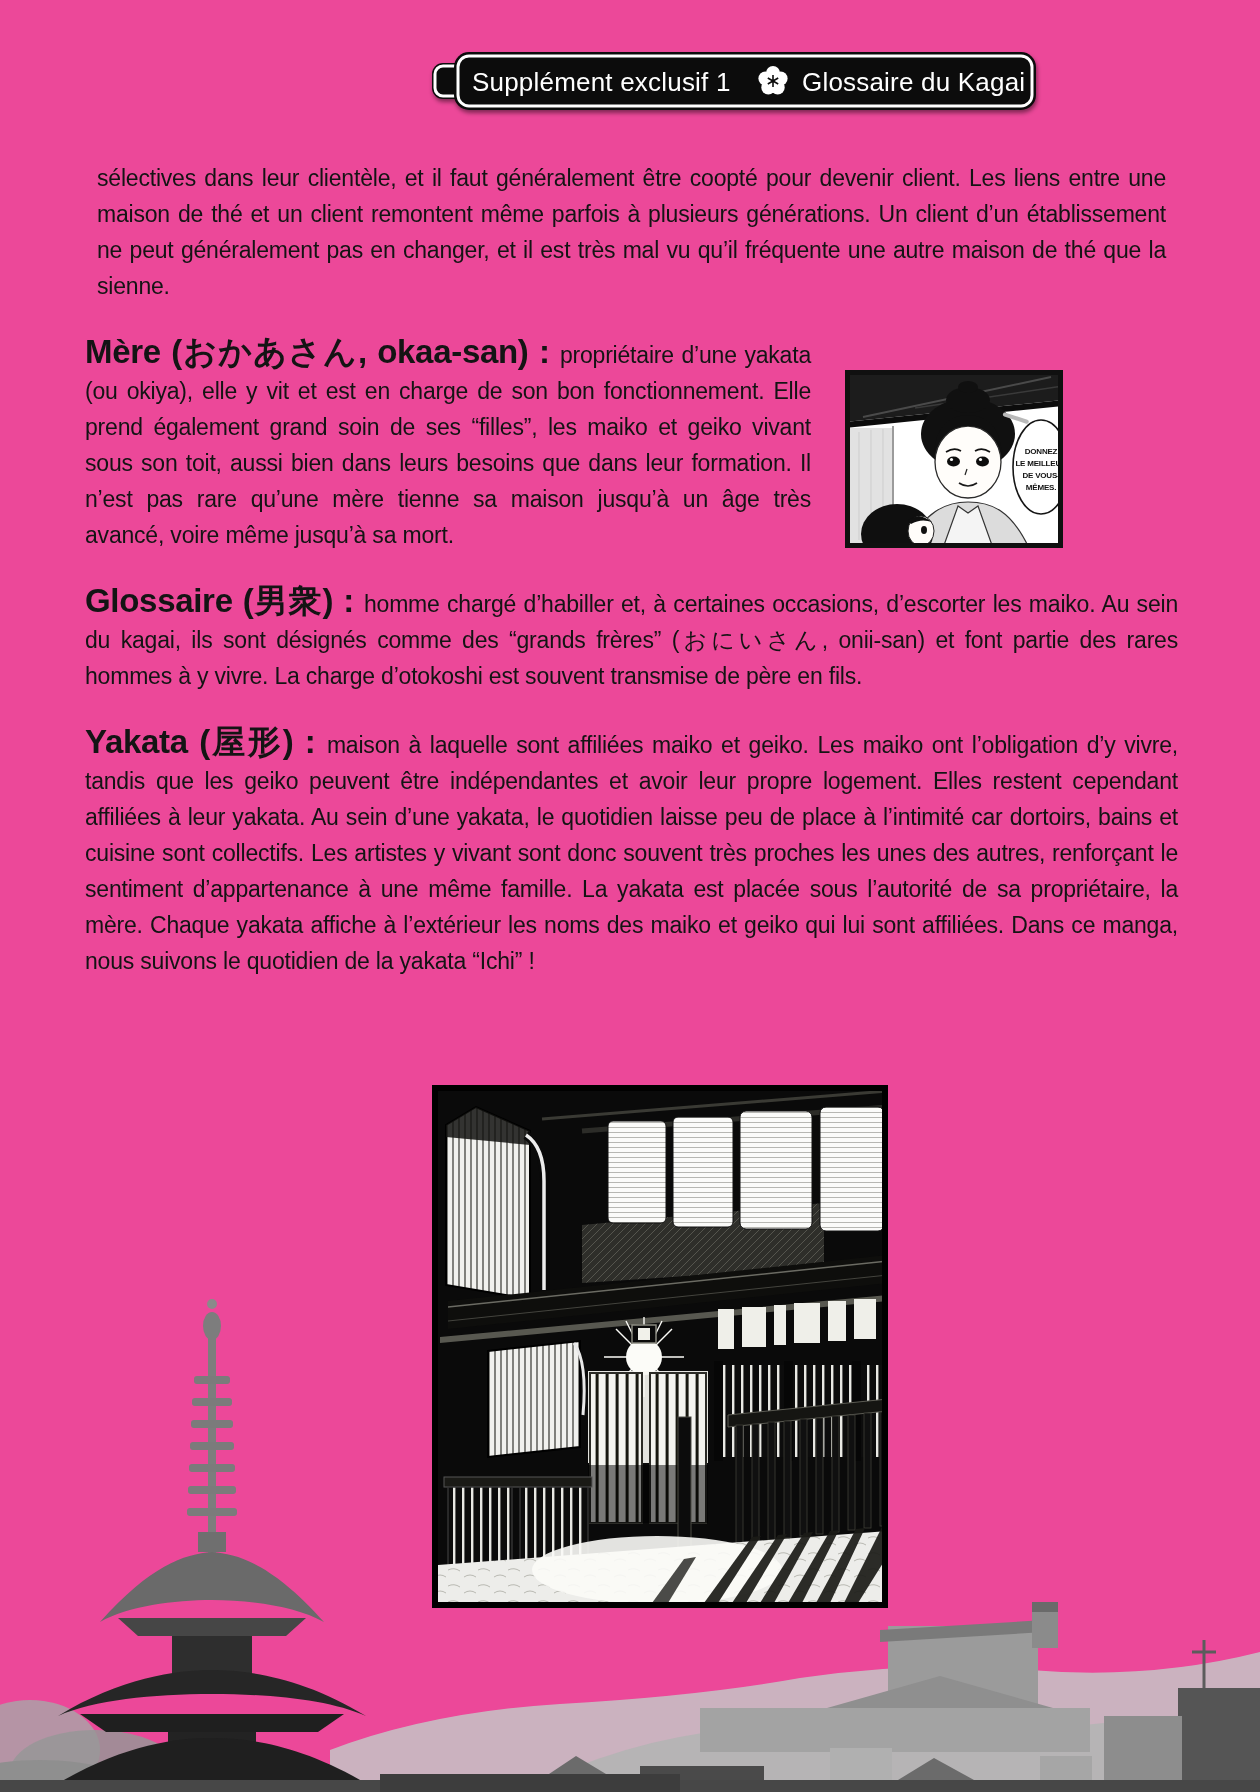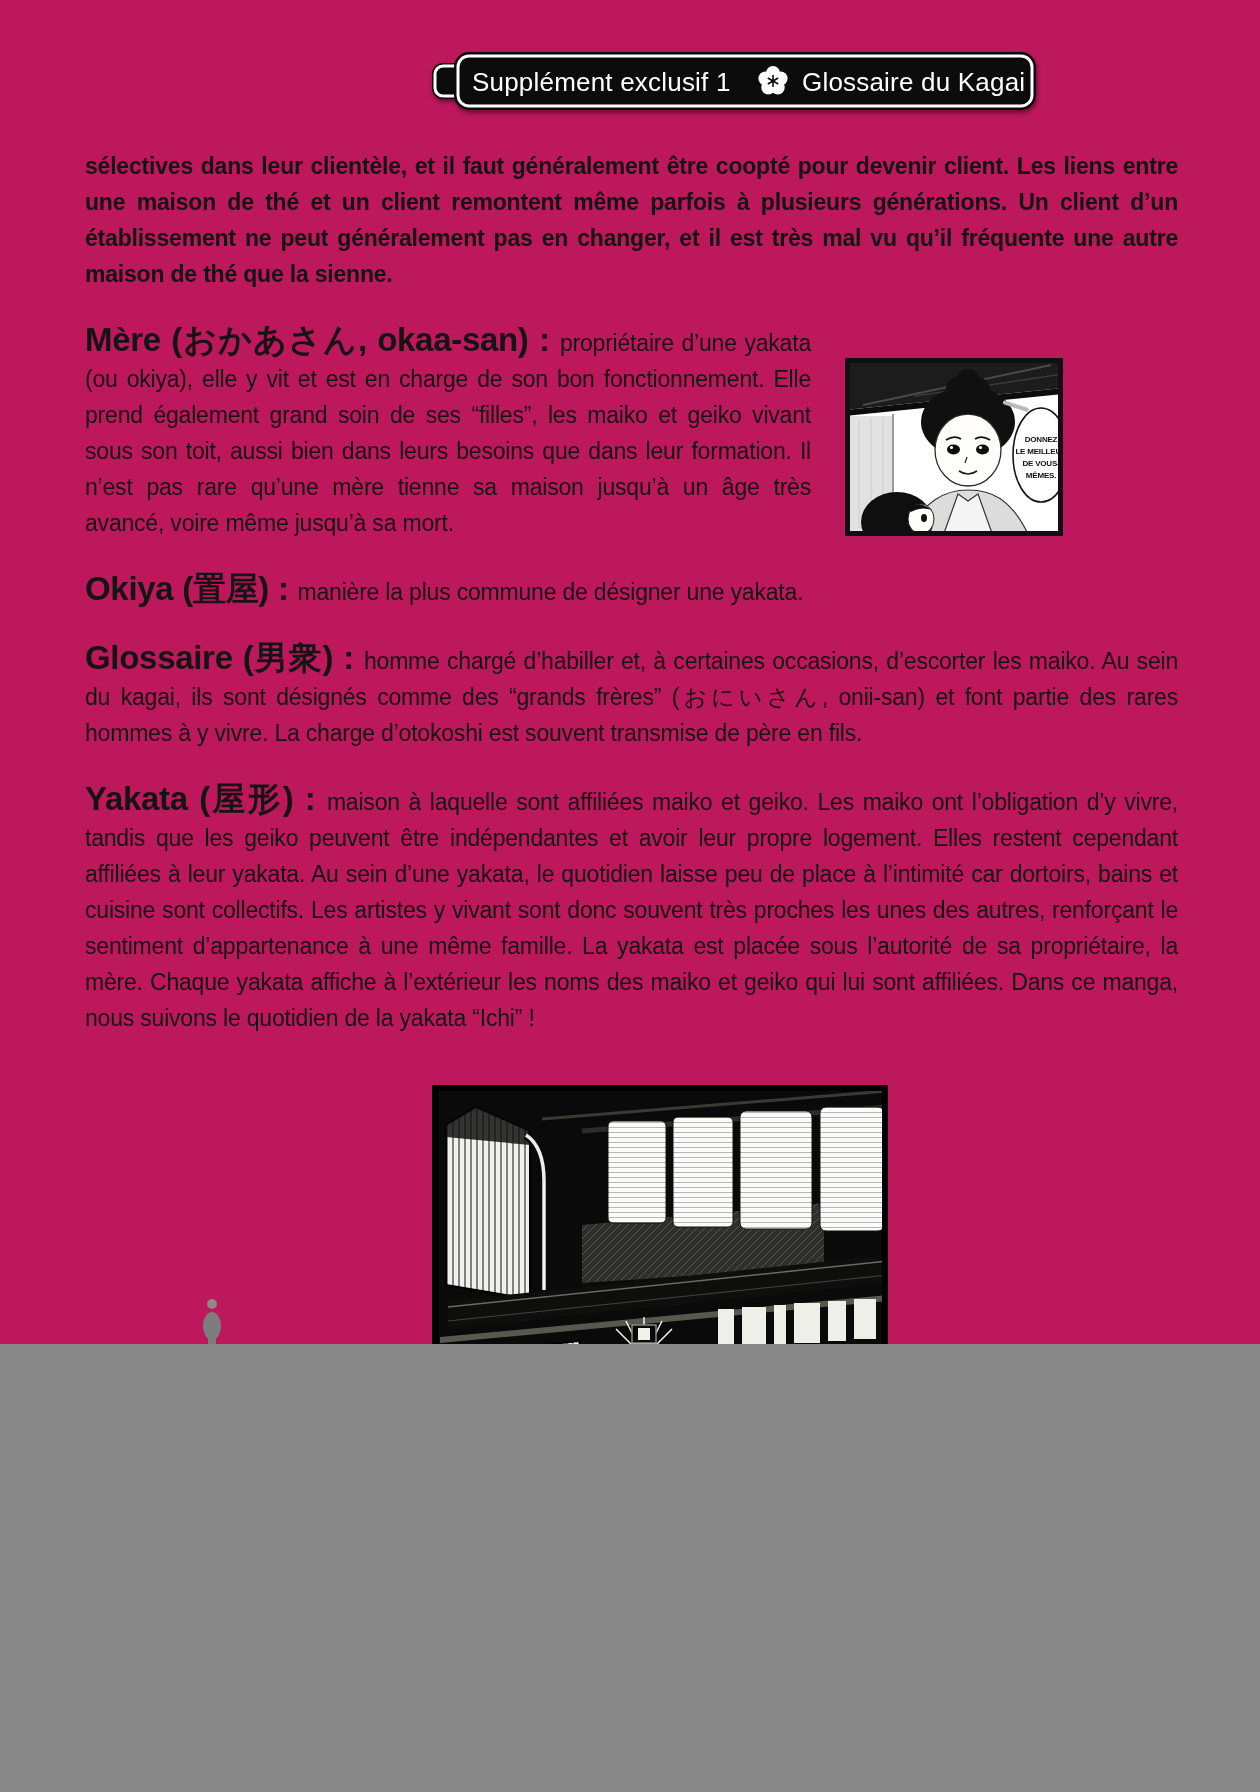--- a/index.html
+++ b/index.html
@@ -1,26 +1,26 @@
 <!DOCTYPE html>
 <html><head>
 <meta charset="utf-8">
 <style>
   html,body{margin:0;padding:0;background:#888;}
-  .page{position:relative;width:1260px;height:1344px;background:#be185d;overflow:hidden;
+  .page{position:relative;width:1260px;height:1792px;background:#ec4899;overflow:hidden;
         font-family:"Liberation Sans",sans-serif;color:#141414;margin:0 auto;}
   
   .badge-wrap{position:absolute;left:428px;top:50px;width:612px;height:64px;z-index:3;
               filter:drop-shadow(1px 3px 2px rgba(0,0,0,.45));}
   .badge-wrap svg{display:block;}
   .badge-text{font-family:"Liberation Sans",sans-serif;font-size:26px;fill:#ffffff;letter-spacing:.2px;}
   
   .content{position:absolute;left:85px;top:148px;width:1093px;z-index:2;
            font-size:23px;line-height:36px;text-align:justify;letter-spacing:-0.2px;}
-  .intro{margin:0;font-weight:bold;}
+  .intro{margin:12px;}
   .entry{margin:30px 0 0 0;}
   .entry b{font-size:33px;letter-spacing:-0.3px;}
   .panel-float{float:right;width:218px;height:178px;margin:36px 115px 18px 34px;border-radius:17px;}
   .panel-float svg{display:block;}
   .bubble-line{font-family:"Liberation Sans",sans-serif;font-size:8px;font-weight:bold;fill:#111;}
   
   .big-illo{position:absolute;left:432px;top:1085px;width:456px;height:523px;z-index:2;}
   .big-illo svg{display:block;}
   
   .landscape{position:absolute;left:0;top:1280px;width:1260px;height:512px;z-index:0;}
@@ -104,21 +104,20 @@
             <text class="bubble-line" x="196" y="84" text-anchor="middle">DONNEZ</text>
             <text class="bubble-line" x="196" y="96" text-anchor="middle">LE MEILLEUR</text>
             <text class="bubble-line" x="196" y="108" text-anchor="middle">DE VOUS-</text>
             <text class="bubble-line" x="196" y="120" text-anchor="middle">MÊMES.</text>
           </g>
           <rect x="2.5" y="2.5" width="213" height="173" fill="none" stroke="#101010" stroke-width="5"></rect>
         </svg>
       </div>
 
       <p class="entry"><b>Mère (おかあさん, okaa-san) : </b><span>propriétaire d’une yakata (ou okiya), elle y vit et est en charge de son bon fonctionnement. Elle prend également grand soin de ses “filles”, les maiko et geiko vivant sous son toit, aussi bien dans leurs besoins que dans leur formation. Il n’est pas rare qu’une mère tienne sa maison jusqu’à un âge très avancé, voire même jusqu’à sa mort.</span></p>
-      <p class="entry"><b>Okiya (置屋) : </b><span>manière la plus commune de désigner une yakata.</span></p>
       <p class="entry"><b>Glossaire (男衆) : </b><span>homme chargé d’habiller et, à certaines occasions, d’escorter les maiko. Au sein du kagai, ils sont désignés comme des “grands frères” (おにいさん, onii-san) et font partie des rares hommes à y vivre. La charge d’otokoshi est souvent transmise de père en fils.</span></p>
       <p class="entry"><b>Yakata (屋形) : </b><span>maison à laquelle sont affiliées maiko et geiko. Les maiko ont l’obligation d’y vivre, tandis que les geiko peuvent être indépendantes et avoir leur propre logement. Elles restent cependant affiliées à leur yakata. Au sein d’une yakata, le quotidien laisse peu de place à l’intimité car dortoirs, bains et cuisine sont collectifs. Les artistes y vivant sont donc souvent très proches les unes des autres, renforçant le sentiment d’appartenance à une même famille. La yakata est placée sous l’autorité de sa propriétaire, la mère. Chaque yakata affiche à l’extérieur les noms des maiko et geiko qui lui sont affiliées. Dans ce manga, nous suivons le quotidien de la yakata “Ichi” !</span></p>
     </div>
   </div>
 
   <div class="big-illo">
     <svg viewBox="0 0 456 523" width="456" height="523">
       <defs>
         <pattern id="pvl" width="6" height="8" patternUnits="userSpaceOnUse">
             <rect width="6" height="8" fill="#f1f1ee"></rect>

